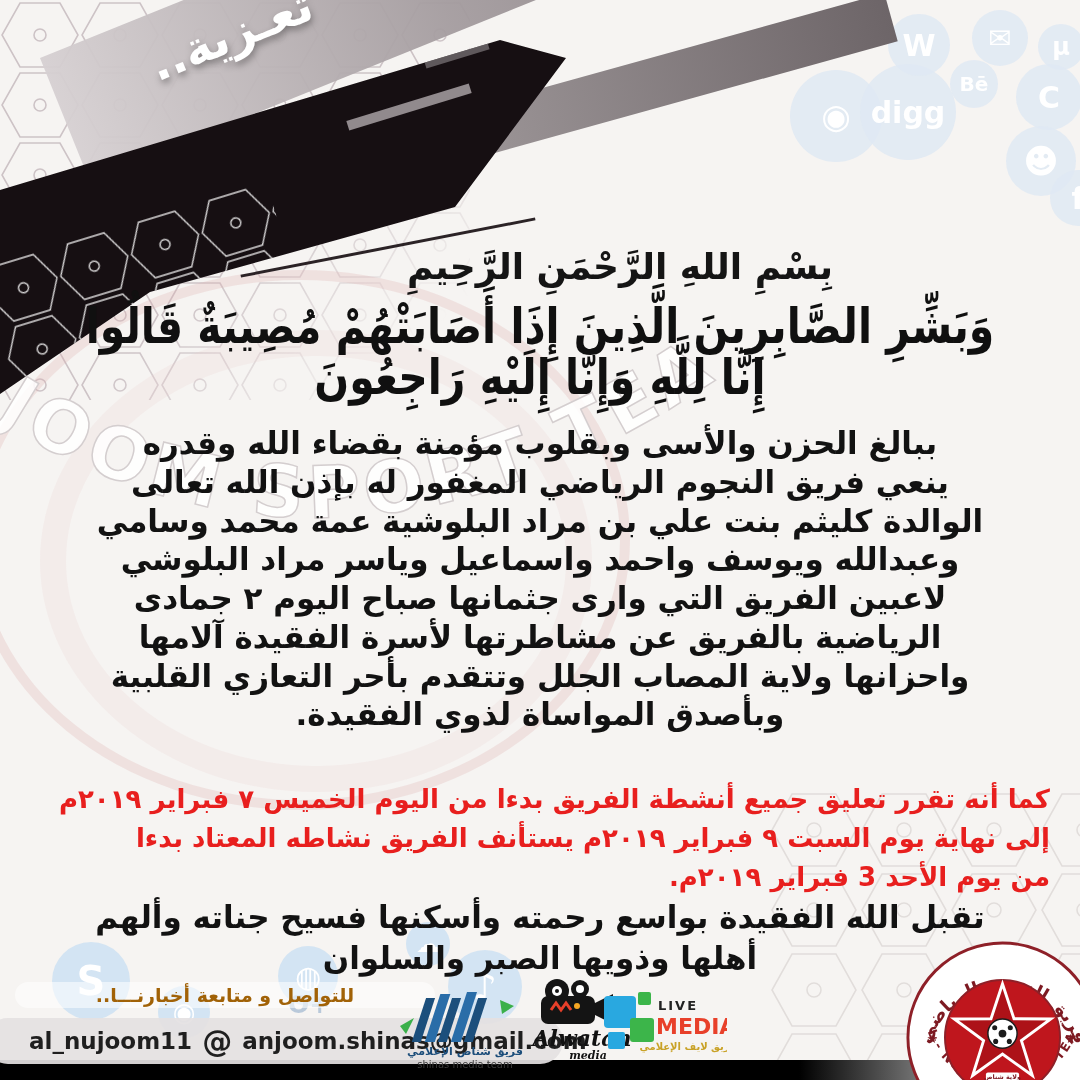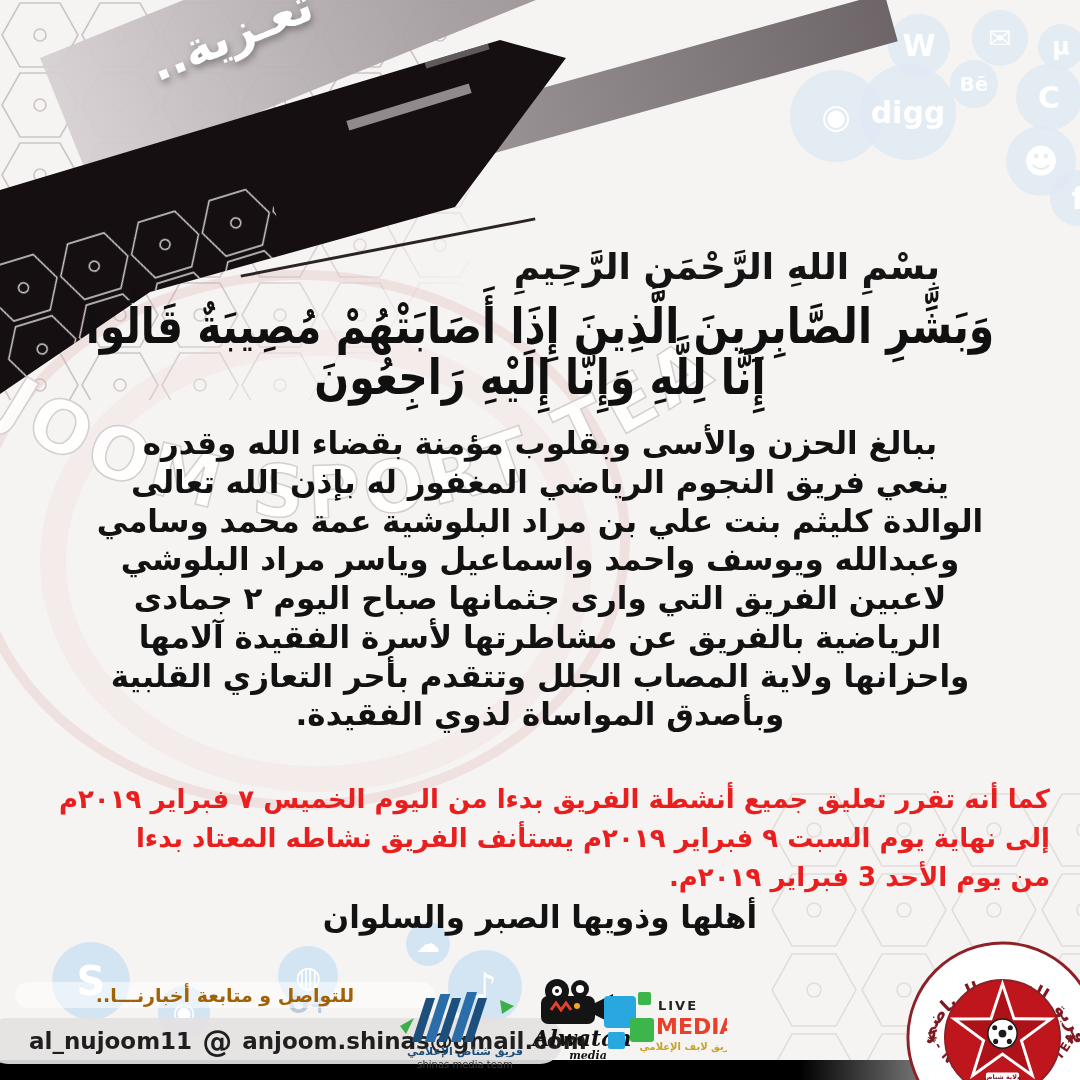--- a/index.html
+++ b/index.html
@@ -30,21 +30,21 @@
   .hex-br{left:770px;top:790px;z-index:1;opacity:.8;}
   
   .wm-ring{border-radius:50%;border:10px solid rgba(224,176,176,.28);z-index:1;}
   .wm-ring2{border-radius:50%;border:26px solid rgba(236,206,206,.20);z-index:1;}
   .wm-arc{left:-70px;top:240px;z-index:2;}
   .soc{border-radius:50%;display:flex;align-items:center;justify-content:center;
      color:#fff;font-weight:bold;z-index:1;}
   .soc-t{background:rgba(223,233,243,.85);}
   .soc-b{background:rgba(203,224,243,.8);}
   
-  .bismillah{left:300px;top:246px;width:640px;font-size:36px;
+  .bismillah{left:300px;top:246px;width:640px;text-align:center;font-size:36px;
      font-weight:bold;color:#151515;z-index:5;}
   .verse{left:60px;top:308px;width:960px;text-align:center;font-size:41px;line-height:1.08;
      font-weight:bold;color:#101010;transform:scaleY(1.18);z-index:5;}
   .announce{left:40px;top:424px;width:1000px;text-align:center;font-size:31px;
      line-height:1.25;font-weight:bold;color:#121212;z-index:5;}
   .notice{left:30px;top:780px;width:1020px;text-align:right;font-size:26px;
      line-height:1.5;font-weight:bold;z-index:5;}
   .prayer{left:60px;top:897px;width:960px;text-align:center;font-size:31px;
      line-height:1.32;font-weight:bold;color:#121212;z-index:5;}
   
@@ -175,20 +175,21 @@
   <div>وبأصدق المواساة لذوي الفقيدة.</div>
 </div>
 
 <div class="abs notice rtl" style="color:#e81f1e;">
   <div>كما أنه تقرر تعليق جميع أنشطة الفريق بدءا من اليوم الخميس ٧ فبراير ٢٠١٩م</div>
   <div>إلى نهاية يوم السبت ٩ فبراير ٢٠١٩م يستأنف الفريق نشاطه المعتاد بدءا</div>
   <div>من يوم الأحد 3 فبراير ٢٠١٩م.</div>
 </div>
 
 <div class="abs prayer rtl">
+  <div>تقبل الله الفقيدة بواسع رحمته وأسكنها فسيح جناته وألهم</div>
   <div>أهلها وذويها الصبر والسلوان</div>
 </div>
 
 <div class="abs follow rtl">للتواصل و متابعة أخبارنـــا..</div>
 
 <div class="abs pill">
   <svg width="30" height="30" viewBox="0 0 30 30">
     <rect x="2.5" y="2.5" width="25" height="25" rx="8" fill="none" stroke="#232323" stroke-width="2.6"></rect>
     <circle cx="15" cy="15" r="6.3" fill="none" stroke="#232323" stroke-width="2.6"></circle>
     <circle cx="22.6" cy="7.6" r="1.9" fill="#232323"></circle>

